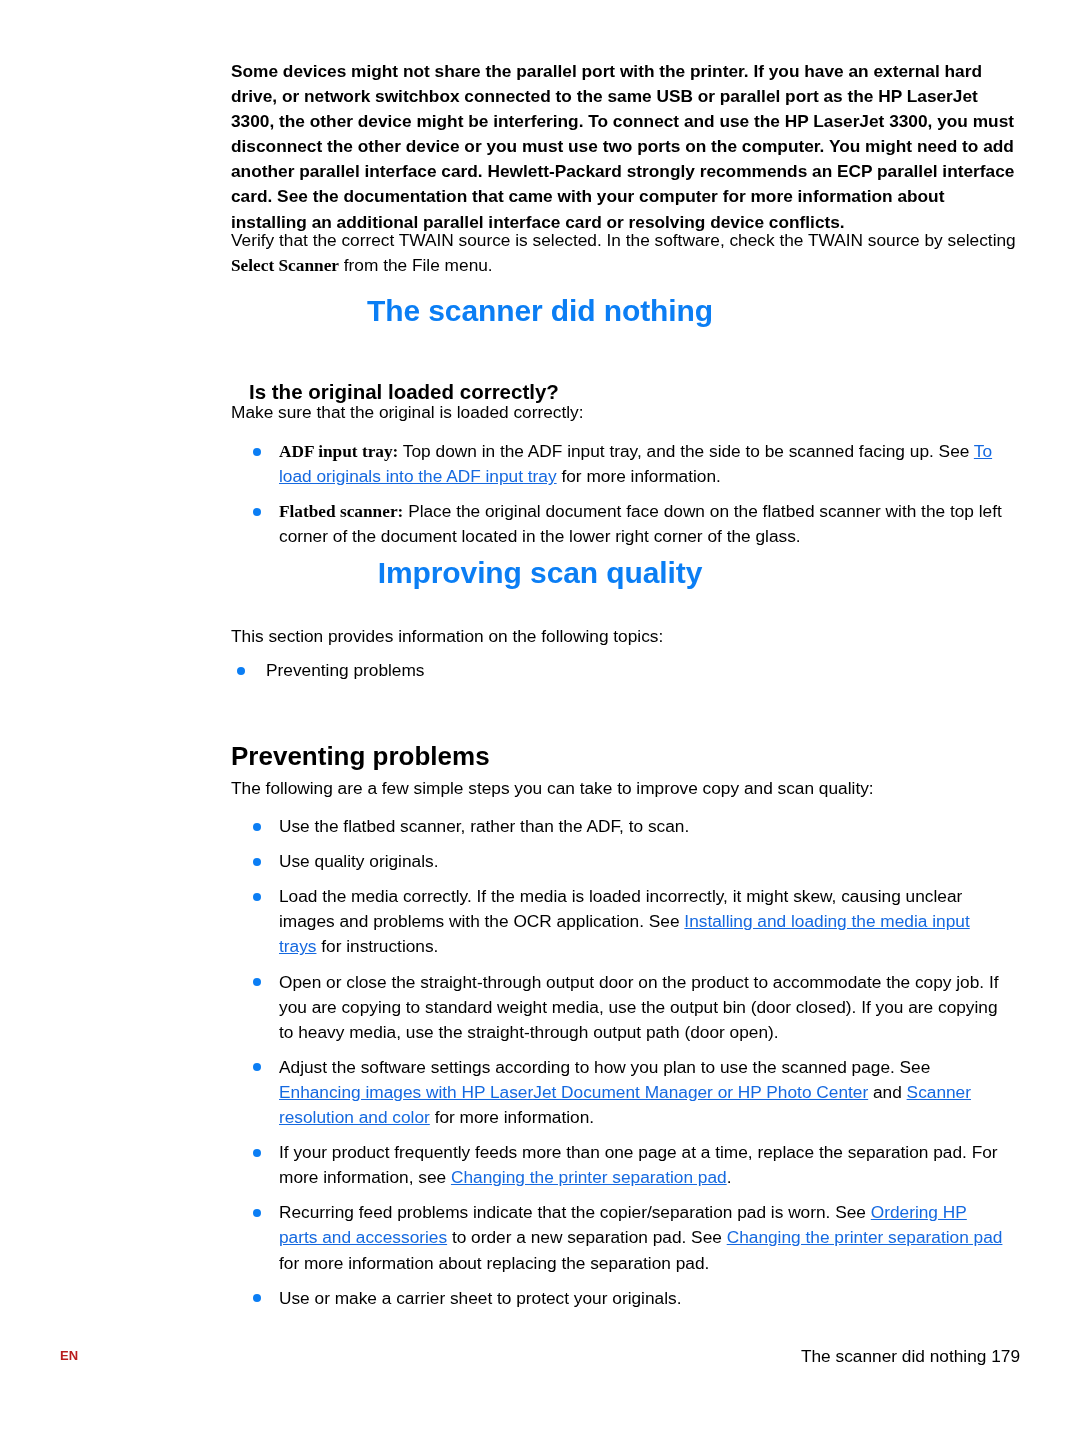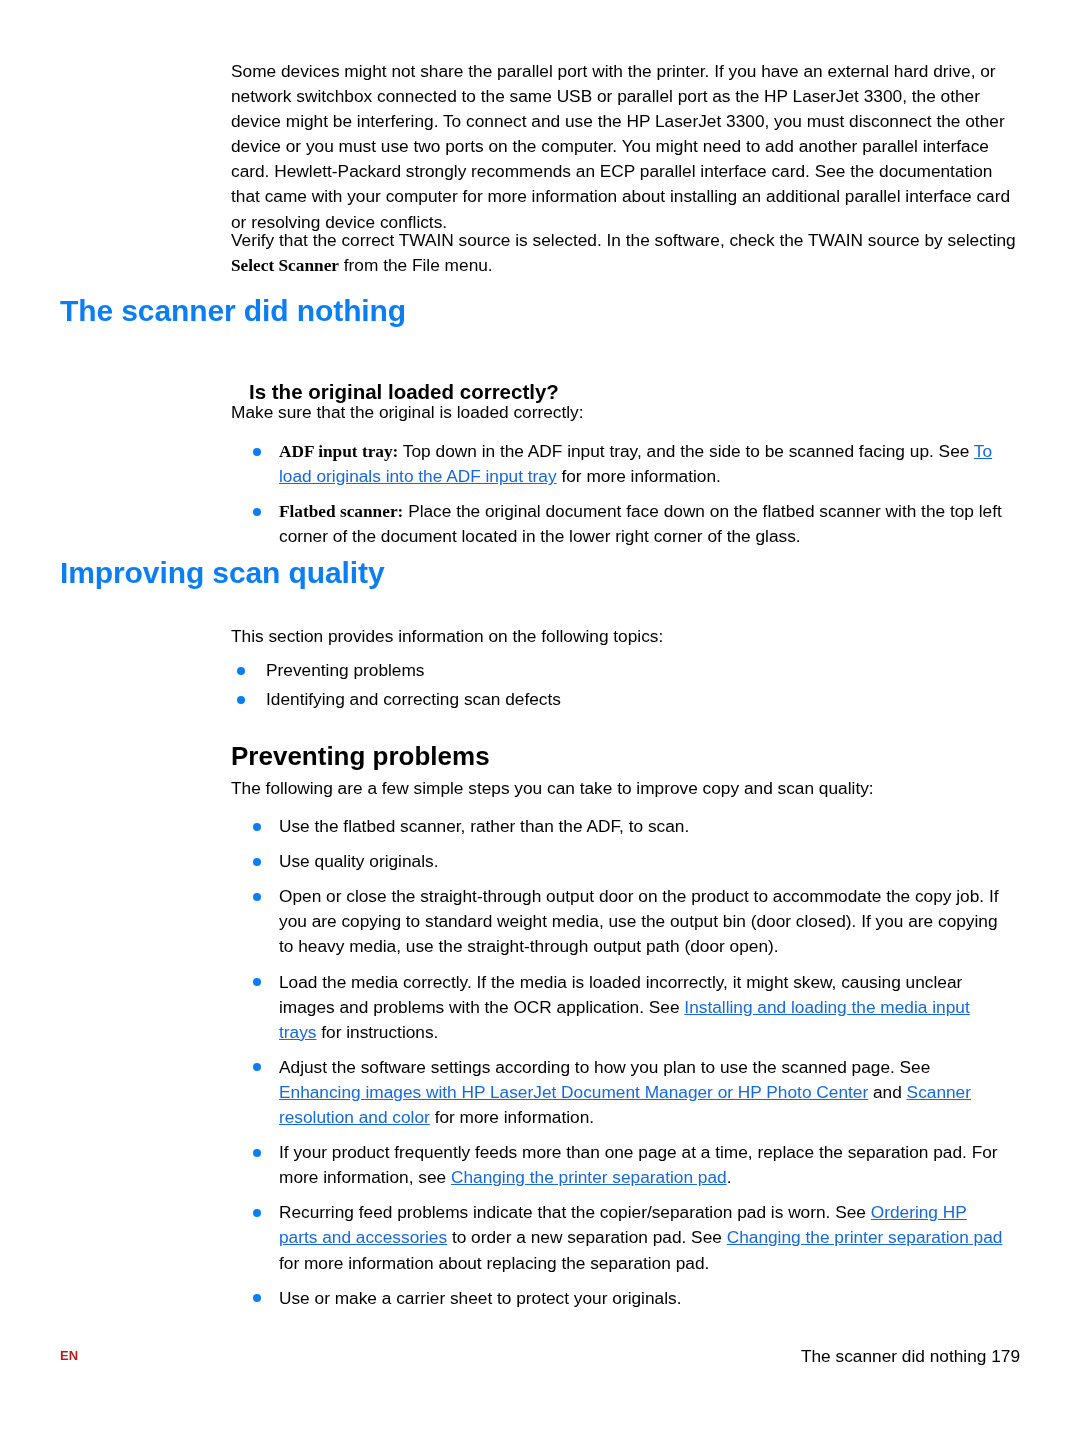--- a/index.html
+++ b/index.html
@@ -47,20 +47,21 @@
     width: 960px;
   }
 
   h1.blue-head {
     margin: 0;
     font-size: 30px;
     line-height: 34px;
     font-weight: bold;
     color: #0b7ef4;
     letter-spacing: -0.1px;
+    text-align: center;
   }
   h2.sub-head {
     margin: 18px;
     font-size: 20.5px;
     line-height: 24px;
     font-weight: bold;
     color: #000000;
   }
   h2.sec-head {
     margin: 0;
@@ -135,21 +136,21 @@
     color: #000000;
     white-space: nowrap;
   }
 </style>
 </head>
 <body>
 
 <div class="page">
   <div class="content">
 
-    <div class="body-col" style="top:59px;">
+    <div class="body-col" style="top:59px;font-weight:bold;">
       <p class="para">Some devices might not share the parallel port with the printer. If you have an external hard drive, or network switchbox connected to the same USB or parallel port as the HP LaserJet 3300, the other device might be interfering. To connect and use the HP LaserJet 3300, you must disconnect the other device or you must use two ports on the computer. You might need to add another parallel interface card. Hewlett-Packard strongly recommends an ECP parallel interface card. See the documentation that came with your computer for more information about installing an additional parallel interface card or resolving device conflicts.</p>
     </div>
 
     <div class="body-col" style="top:228px;">
       <p class="para"><span>Verify that the correct TWAIN source is selected. In the software, check the TWAIN source by selecting </span><b>Select Scanner</b><span> from the File menu.</span></p>
     </div>
 
     <div class="head-col" style="top:294px;">
       <h1 class="blue-head">The scanner did nothing</h1>
     </div>
@@ -174,45 +175,42 @@
     <div class="head-col" style="top:556px;">
       <h1 class="blue-head">Improving scan quality</h1>
     </div>
 
     <div class="body-col" style="top:624px;">
       <p class="para">This section provides information on the following topics:</p>
       <ul class="blist indented" style="margin-top:9px;">
         <li class="bitem">
           <span class="dot"></span><span>Preventing problems</span>
         </li>
-        <li class="bitem">
-          <span class="dot"></span><span>Identifying and correcting scan defects</span>
-        </li>
       </ul>
     </div>
 
     <div class="body-col" style="top:741px;">
       <h2 class="sec-head">Preventing problems</h2>
     </div>
 
     <div class="body-col" style="top:776px;">
       <p class="para">The following are a few simple steps you can take to improve copy and scan quality:</p>
 
       <ul class="blist" style="margin-top:13px;">
         <li class="bitem">
           <span class="dot"></span><span>Use the flatbed scanner, rather than the ADF, to scan.</span>
         </li>
         <li class="bitem">
           <span class="dot"></span><span>Use quality originals.</span>
         </li>
         <li class="bitem">
+          <span class="dot"></span><span>Load the media correctly. If the media is loaded incorrectly, it might skew, causing unclear images and problems with the OCR application. See </span><span class="doclink">Installing and loading the media input trays</span><span> for instructions.</span>
+        </li>
+        <li class="bitem">
           <span class="dot"></span><span>Open or close the straight-through output door on the product to accommodate the copy job. If you are copying to standard weight media, use the output bin (door closed). If you are copying to heavy media, use the straight-through output path (door open).</span>
-        </li>
-        <li class="bitem">
-          <span class="dot"></span><span>Load the media correctly. If the media is loaded incorrectly, it might skew, causing unclear images and problems with the OCR application. See </span><span class="doclink">Installing and loading the media input trays</span><span> for instructions.</span>
         </li>
         <li class="bitem">
           <span class="dot"></span><span>Adjust the software settings according to how you plan to use the scanned page. See </span><span class="doclink">Enhancing images with HP LaserJet Document Manager or HP Photo Center</span><span> and </span><span class="doclink">Scanner resolution and color</span><span> for more information.</span>
         </li>
         <li class="bitem">
           <span class="dot"></span><span>If your product frequently feeds more than one page at a time, replace the separation pad. For more information, see </span><span class="doclink">Changing the printer separation pad</span><span>.</span>
         </li>
         <li class="bitem">
           <span class="dot"></span><span>Recurring feed problems indicate that the copier/separation pad is worn. See </span><span class="doclink">Ordering HP parts and accessories</span><span> to order a new separation pad. See </span><span class="doclink">Changing the printer separation pad</span><span> for more information about replacing the separation pad.</span>
         </li>

